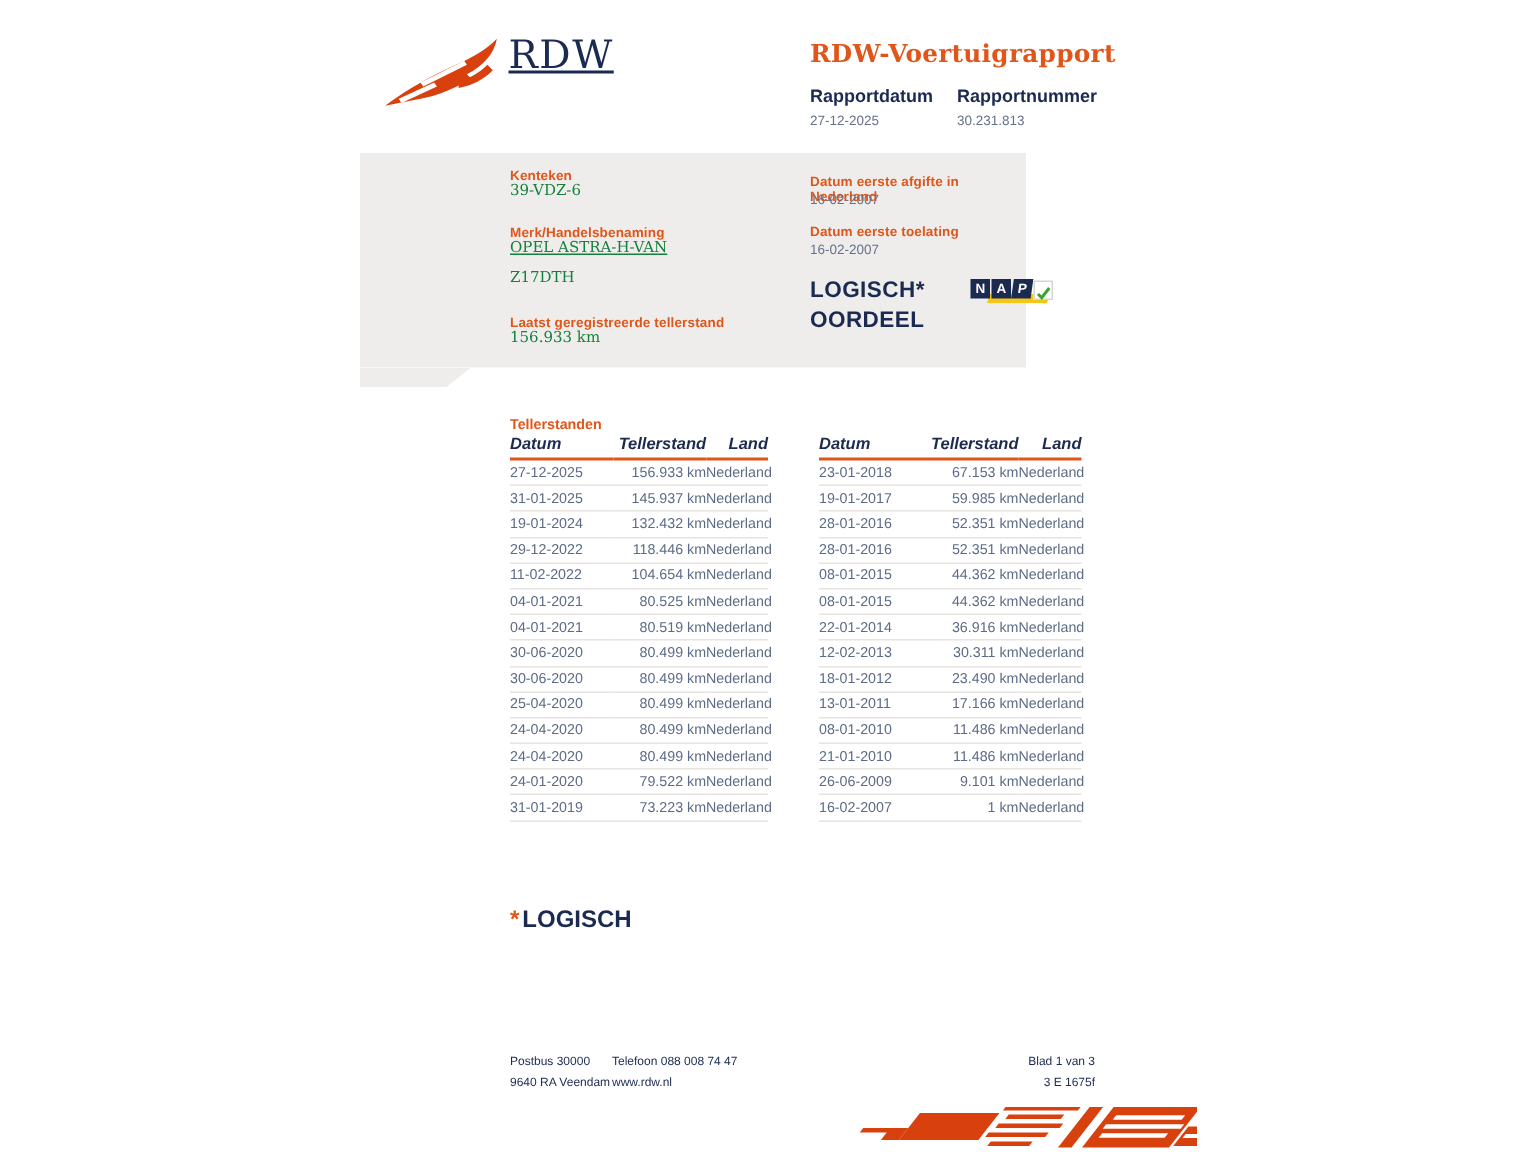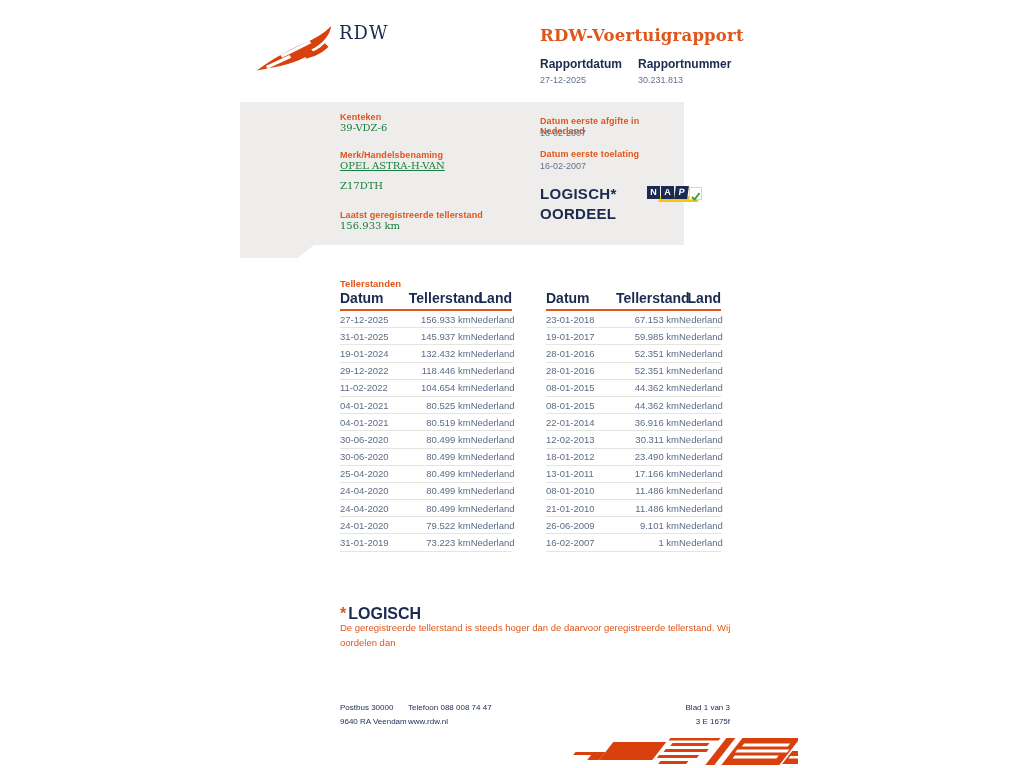--- a/index.html
+++ b/index.html
@@ -7,21 +7,21 @@
     width:1024px; height:768px; position:relative; overflow:hidden;
     background:#ffffff; font-family:"Liberation Sans", sans-serif;
     -webkit-font-smoothing:antialiased;
   }
   .abs { position:absolute; }
 
   
   .logo-icon { left:252px; top:25px; width:84px; height:50px; }
   .logo-text {
     left:339px; top:22px; font-family:"DejaVu Serif", serif;
-    font-size:18px; color:#1b2a50; letter-spacing:1px; font-weight:500;
+    font-size:26px; color:#1b2a50; letter-spacing:1px; font-weight:500;text-decoration:underline;
   }
   .doc-title {
     left:540px; top:26px; font-family:"DejaVu Serif", serif;
     font-size:16.5px; font-weight:bold; color:#e0561a; letter-spacing:.2px;
   }
   .meta { left:540px; top:57px; display:flex; gap:16px; }
   .meta .lbl { font-size:12px; font-weight:bold; color:#1b2a50; }
   .meta .val { font-size:9px; color:#66728a; margin-top:4px; }
 
   
@@ -47,22 +47,22 @@
   .nap-box.p { left:28px; transform:skewX(-8deg); }
   .nap-check { position:absolute; left:42px; top:1px; width:13px; height:13px; background:#ffffff;
                border:1px solid #d8d4cf; box-sizing:border-box; }
 
   
   .tbl-heading { left:340px; top:278px; font-size:9.5px; font-weight:bold; color:#e0561a; }
   .odo { border-collapse:collapse; table-layout:fixed; }
   .odo-left  { left:340px; top:290px; width:172px; }
   .odo-right { left:546px; top:290px; width:175px; }
   .odo th {
-    font-size:14px; font-weight:bold; color:#1b2a50; text-align:right;
-    padding:0 0 3px 0; border-bottom:2px solid #e0561a;
+    font-size:11px; font-weight:bold; color:#1b2a50; text-align:right;
+    padding:0 0 3px 0; border-bottom:2px solid #e0561a;font-style:italic;
   }
   .odo th:first-child { text-align:left; }
   .odo td {
     font-size:9.5px; color:#5d6c86; text-align:right;
     padding:2.6px 0; border-bottom:1px solid #e6e4e1; white-space:nowrap;
   }
   .odo td:first-child { text-align:left; }
   .odo .c0 { width:40%; } .odo .c1 { width:36%; } .odo .c2 { width:24%; }
 
   
@@ -301,21 +301,20 @@
         <td class="c1">1 km</td>
         <td class="c2">Nederland</td>
       </tr>
     </tbody>
 </table>
 
 <div class="abs expl-head">
   <span class="star">*</span><span>LOGISCH</span>
 </div>
 <div class="abs expl-body">
-  <div>De geregistreerde tellerstand is steeds hoger dan de daarvoor geregistreerde tellerstand. Wij oordelen dan</div>
 </div>
 
 <div class="abs footer-col fc1">
   <div>Postbus 30000</div>
   <div>9640 RA Veendam</div>
 </div>
 <div class="abs footer-col fc2">
   <div>Telefoon 088 008 74 47</div>
   <div>www.rdw.nl</div>
 </div>

